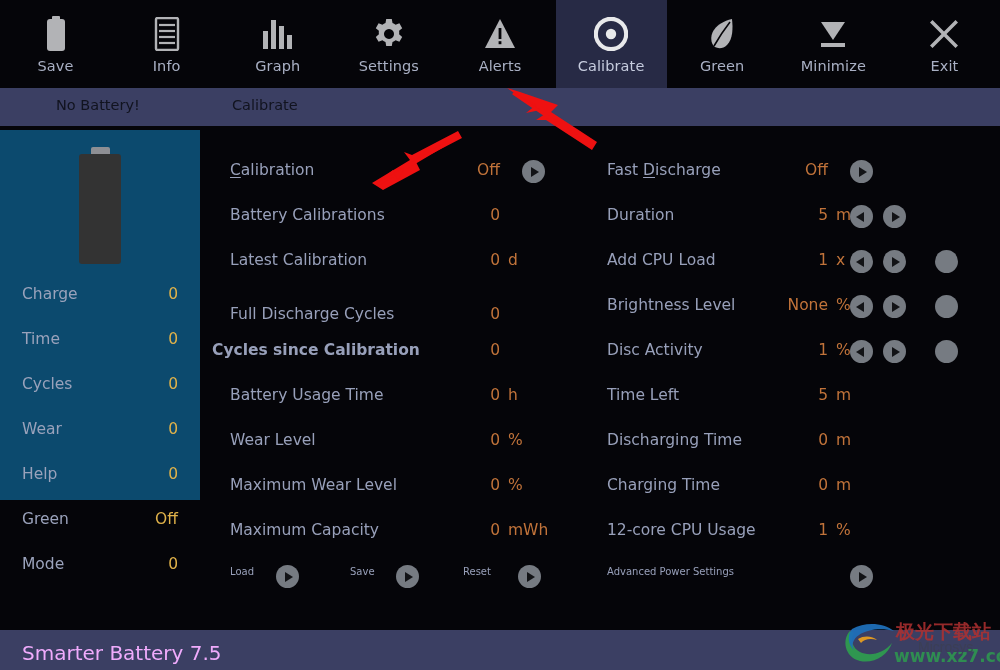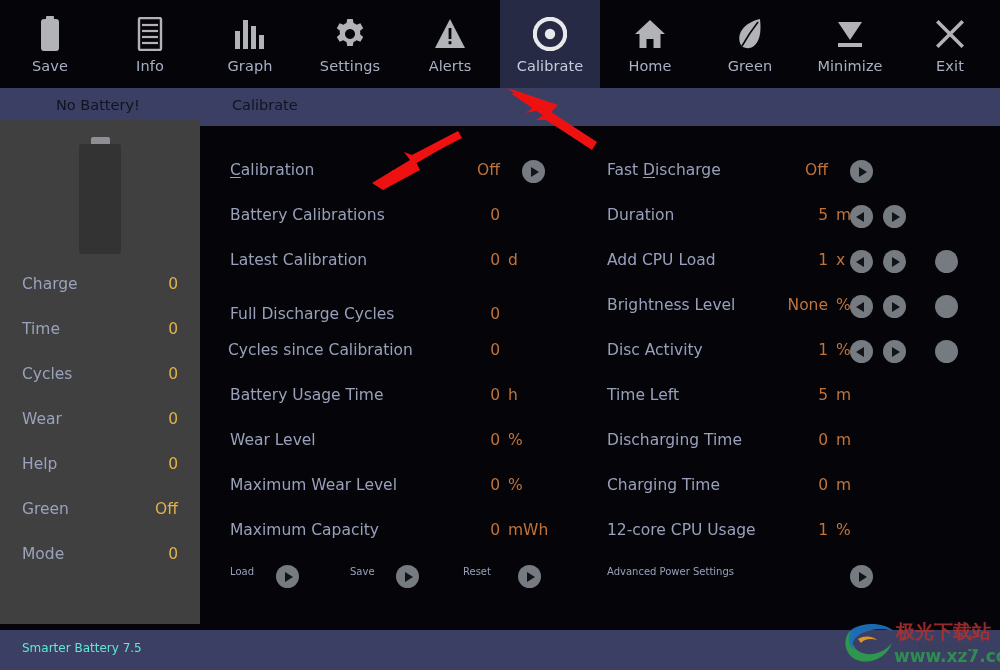--- a/index.html
+++ b/index.html
@@ -31,43 +31,43 @@
   
   .statusbar{
     position:absolute;left:0;top:88px;width:1000px;height:38px;
     background:#3b3f63;
   }
   .statusbar .cellA{position:absolute;left:56px;top:9px;font-size:14.5px;color:#11131f;}
   .statusbar .cellB{position:absolute;left:232px;top:9px;font-size:14.5px;color:#11131f;}
 
   
   .sidebar{
-    position:absolute;left:0;top:120px;width:200px;height:504px;
-    background:#404040;
+    position:absolute;left:0;top:130px;width:200px;height:370px;
+    background:#0c4a6e;
   }
   .battwrap{position:absolute;left:0;top:17px;width:200px;height:125px;}
   .batt-cap{
     position:absolute;left:91px;top:0px;width:19px;height:8px;
     background:#8e8f94;border-radius:2px 2px 0 0;
   }
   .batt-body{
     position:absolute;left:79px;top:7px;width:42px;height:110px;
     background:#333333;border-radius:3px;
   }
   .sb-row{
     position:absolute;left:0;width:200px;height:22px;
   }
   .sb-label{position:absolute;left:22px;top:0;font-size:15.5px;color:#9aa2bb;}
   .sb-val{position:absolute;right:22px;top:0;font-size:15.5px;color:#e0b24a;}
 
   .appfooter{
     position:absolute;left:0;top:630px;width:1000px;height:40px;
     background:#3b3f63;
   }
-  .appfooter .ftxt{position:absolute;left:22px;top:11px;font-size:12px;color:#5eead4;}
+  .appfooter .ftxt{position:absolute;left:22px;top:11px;font-size:20px;color:#f0abfc;}
 
   
   .main{
     position:absolute;left:200px;top:126px;width:800px;height:504px;
     background:#050509;
   }
   .row{position:absolute;height:26px;left:0;width:800px;}
   .lbl{position:absolute;font-size:15.5px;color:#98a0ba;white-space:nowrap;}
   .lbl u{text-decoration:underline;text-underline-offset:2px;}
   .num{position:absolute;font-size:15.5px;color:#c1733a;text-align:right;}
@@ -169,28 +169,20 @@
         <div class="tblabel">Alerts</div>
       </div>
       <div class="tbitem active">
         <div class="tbicon">
           <svg width="34" height="34" viewBox="0 0 34 34">
             <circle cx="17" cy="17" r="15.2" fill="none" stroke="#e8e9eb" stroke-width="4.2"></circle>
             <circle cx="17" cy="17" r="5.2" fill="#e8e9eb"></circle>
           </svg>
         </div>
         <div class="tblabel">Calibrate</div>
-      </div>
-      <div class="tbitem">
-        <div class="tbicon">
-          <svg width="32" height="30" viewBox="0 0 32 30">
-            <path fill="#b2b3b6" d="M16,1 L31,15 h-4.5 v14 h-7 v-9 h-7 v9 h-7 v-14 h-4.5 Z"></path>
-          </svg>
-        </div>
-        <div class="tblabel">Home</div>
       </div>
       <div class="tbitem">
         <div class="tbicon">
           <svg width="28" height="32" viewBox="0 0 28 32">
             <path fill="#b2b3b6" d="M24,1 C7,5 1,16 4,25 C6,31 14,32 19,27 C25,21 25,10 24,1 Z"></path>
             <path d="M22,4 C15,13 10,21 6,28" stroke="#050509" stroke-width="1.6" fill="none"></path>
           </svg>
         </div>
         <div class="tblabel">Green</div>
       </div>
@@ -271,21 +263,21 @@
         <div class="row" style="top: 125px;">
           <div class="lbl" style="left: 30px;">Latest Calibration</div>
           <div class="num" style="left: 210px; width: 90px;">0</div>
           <div class="unit" style="left: 308px;">d</div>
         </div>
         <div class="row" style="top: 170px; margin-top: 9px;">
           <div class="lbl" style="left: 30px;">Full Discharge Cycles</div>
           <div class="num" style="left: 210px; width: 90px;">0</div>
         </div>
         <div class="row" style="top: 215px;">
-          <div class="lbl" style="left: 28px;">Cycles since Calibration</div>
+          <div class="lbl" style="left: 12px; font-weight: bold;">Cycles since Calibration</div>
           <div class="num" style="left: 210px; width: 90px;">0</div>
         </div>
         <div class="row" style="top: 260px;">
           <div class="lbl" style="left: 30px;">Battery Usage Time</div>
           <div class="num" style="left: 210px; width: 90px;">0</div>
           <div class="unit" style="left: 308px;">h</div>
         </div>
         <div class="row" style="top: 305px;">
           <div class="lbl" style="left: 30px;">Wear Level</div>
           <div class="num" style="left: 210px; width: 90px;">0</div>

